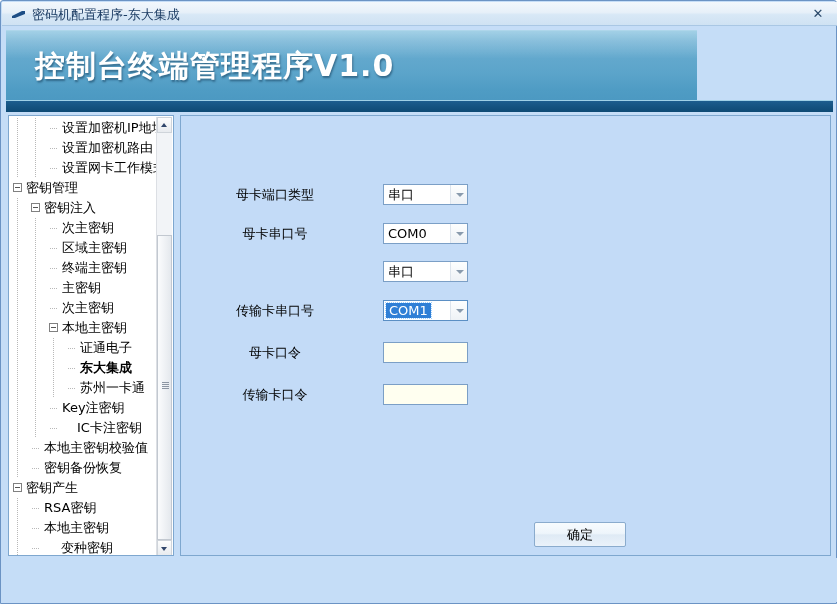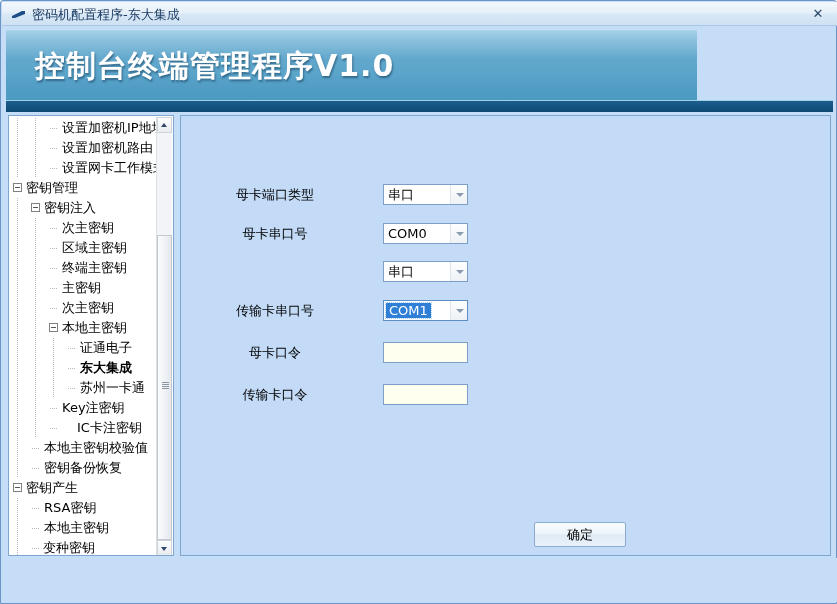--- a/index.html
+++ b/index.html
@@ -439,21 +439,21 @@
           <span class="lbl" style="left: 35px;">RSA密钥</span>
         </div>
         <div class="tree-row">
           <div class="guide" style="left: 8px;"></div>
           <div class="tick" style="left: 23px;"></div>
           <span class="lbl" style="left: 35px;">本地主密钥</span>
         </div>
         <div class="tree-row">
           <div class="guide" style="left: 8px;"></div>
           <div class="tick" style="left: 23px;"></div>
-          <span class="lbl" style="left: 34px;">变种密钥</span>
+          <span class="lbl" style="left: 52px;">变种密钥</span>
         </div>
       </div>
 
     <div id="tree-scrollbar">
       <div class="sb-arrow" id="sb-up">
           <div class="tri"></div>
         </div>
       <div id="sb-thumb">
           <div class="grip"></div>
         </div>

